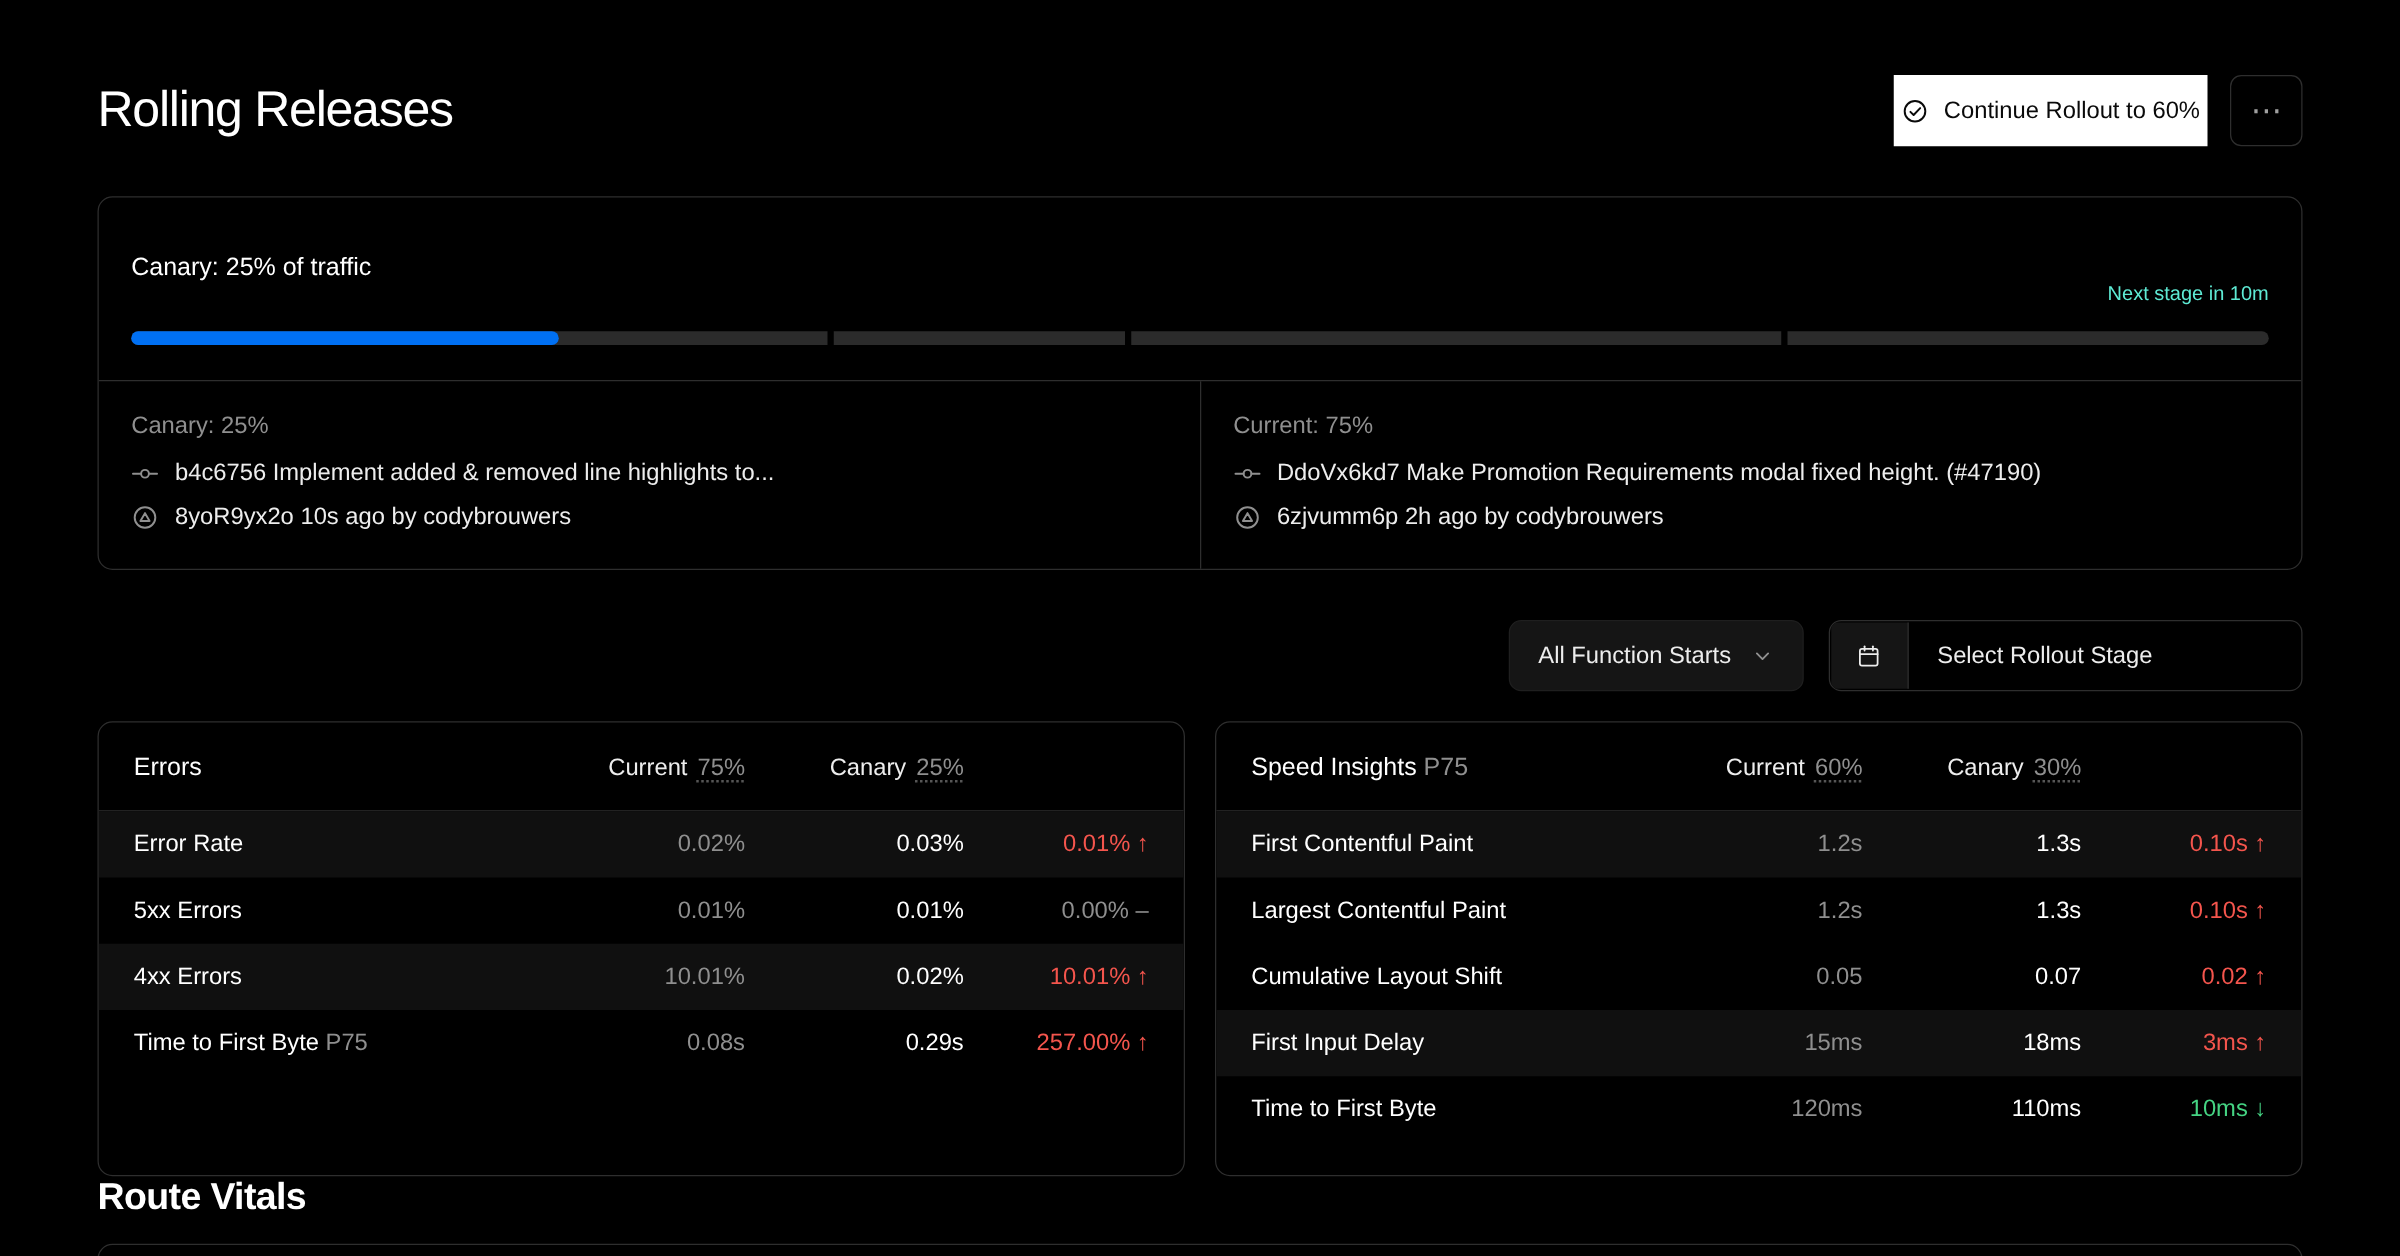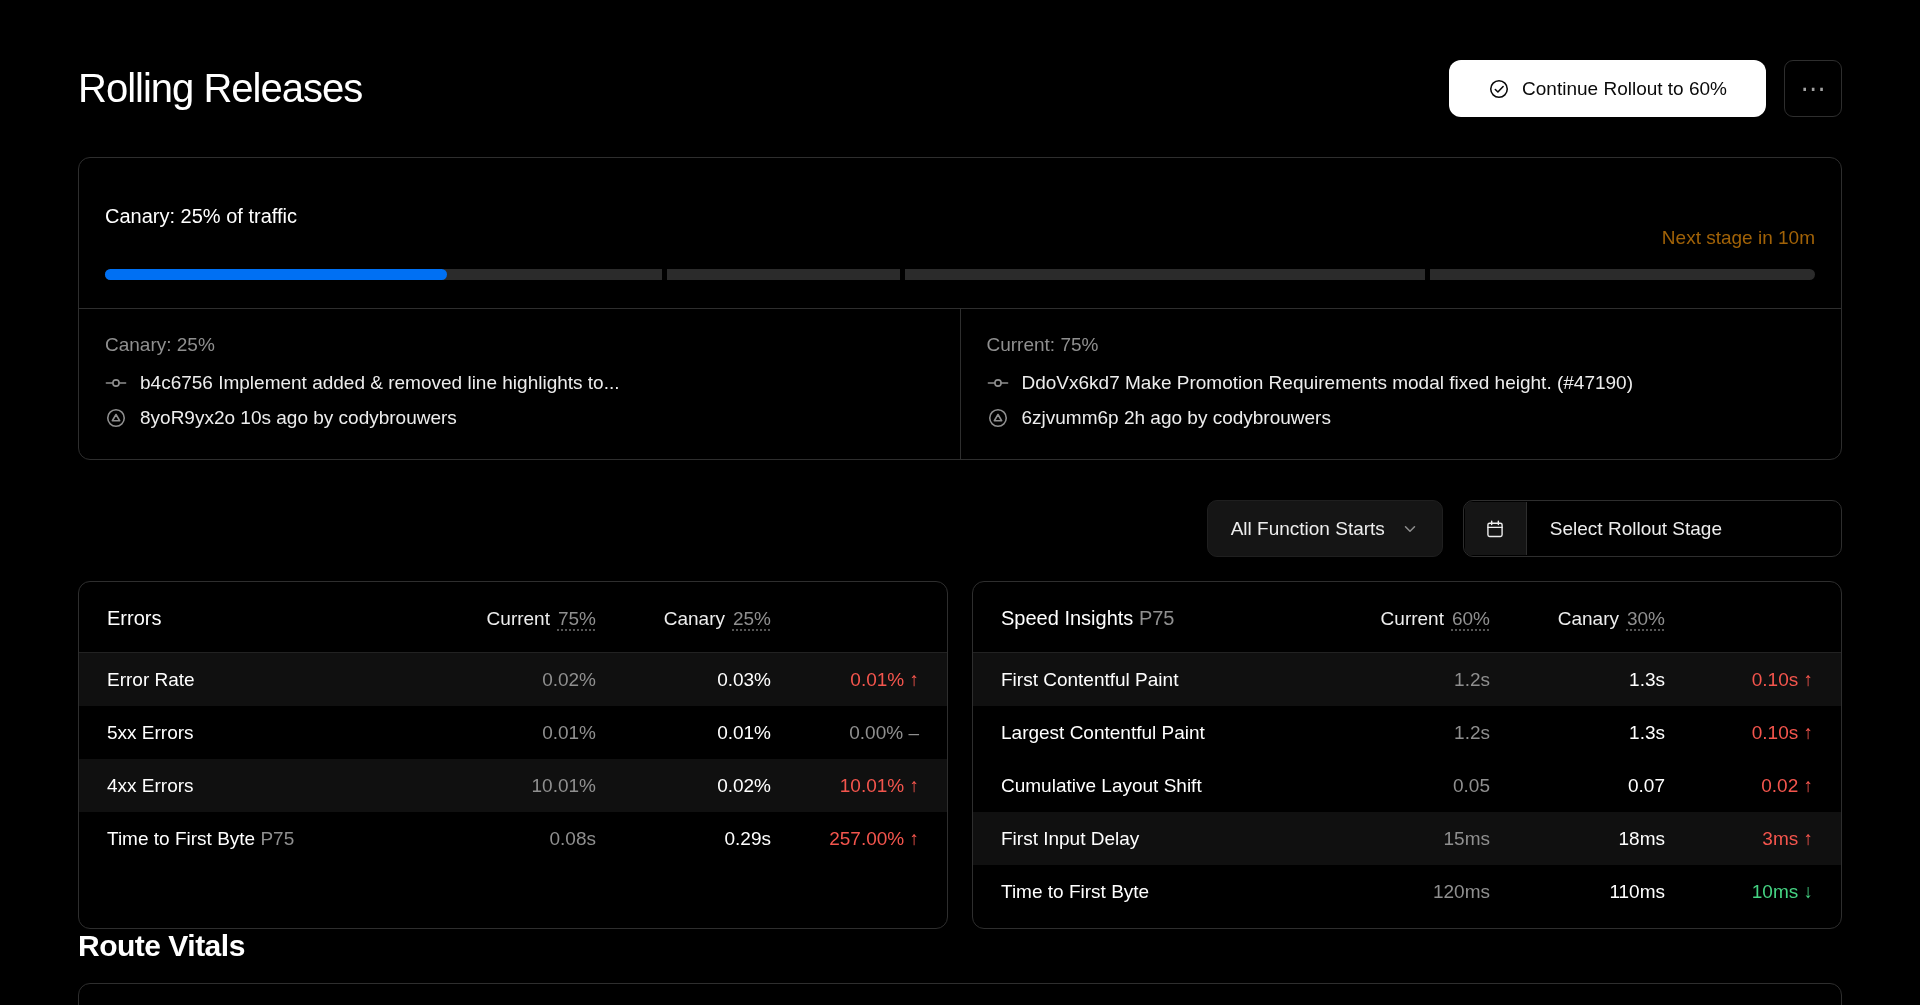--- a/index.html
+++ b/index.html
@@ -7,33 +7,33 @@
   }
   *{box-sizing:border-box;margin:0;padding:0;}
   html,body{width:1920px;height:1005px;overflow:hidden;}
   body{background:#000;color:#ededed;font-family:"Liberation Sans","DejaVu Sans",sans-serif;}
   .page{padding:0 78px;}
 
   
   .topbar{margin-top:60px;display:flex;justify-content:space-between;align-items:center;}
   h1{font-size:40px;font-weight:400;letter-spacing:-1px;color:#fff;}
   .topbar-actions{display:flex;gap:18px;align-items:center;}
-  .btn-primary{display:inline-flex;align-items:center;gap:12px;height:57px;padding:0 39px;
-    background:#fff;color:#0a0a0a;border:none;border-radius:12px;font-size:19px;font-weight:500;
+  .btn-primary{display:inline-flex;align-items:center;gap:12px;height:57px;padding:0 6px;
+    background:#fff;color:#0a0a0a;border:none;border-radius:0;font-size:19px;font-weight:500;
     font-family:inherit;cursor:pointer;}
   .btn-more{width:58px;height:57px;background:#000;border:1px solid #2e2e2e;border-radius:9px;
     color:#a1a1a1;font-size:25px;display:inline-flex;align-items:center;justify-content:center;
     font-family:inherit;cursor:pointer;}
 
   
   .canary-card{margin-top:40px;border:1px solid #2e2e2e;border-radius:12px;}
   .canary-top{padding:26px 26px 28px;}
   .canary-head{display:flex;justify-content:space-between;align-items:center;}
   .canary-title{font-size:20px;color:#fff;font-weight:500;}
-  .next-stage{font-size:19px;color:#a16207;margin-top:43px;}
+  .next-stage{font-size:16px;color:#5eead4;margin-top:43px;}
   .progress{margin-top:20px;height:11px;border-radius:6px;background:#2b2b2b;position:relative;}
   .progress-fill{position:absolute;left:0;top:0;height:100%;background:var(--blue);border-radius:6px;}
   .seg-gap{position:absolute;top:-1px;width:5px;height:13px;background:#000;}
   .canary-cols{display:flex;border-top:1px solid #2e2e2e;}
   .ccol{flex:1;padding:25px 26px 30px;min-width:0;}
   .ccol + .ccol{border-left:1px solid #2e2e2e;}
   .ccol-label{color:#8f8f8f;font-size:19px;margin-bottom:16px;}
   .cline{display:flex;align-items:center;gap:13px;font-size:19px;color:#ededed;margin-top:13px;
     white-space:nowrap;overflow:hidden;}
   .cline svg{flex:none;}
@@ -45,21 +45,21 @@
     background:#151515;border:1px solid #1f1f1f;border-radius:10px;color:#ededed;font-size:19px;
     font-family:inherit;cursor:pointer;}
   .stage-select{display:inline-flex;align-items:stretch;height:57px;border:1px solid #2e2e2e;
     border-radius:10px;background:#000;overflow:hidden;padding:1px;color:#ededed;font-family:inherit;cursor:pointer;}
   .stage-icon-box{width:62px;display:flex;align-items:center;justify-content:center;
     background:#151515;border-right:1px solid #2e2e2e;}
   .stage-text{display:flex;align-items:center;padding:0 118px 0 23px;font-size:19px;}
 
   
   .tables-row{margin-top:24px;display:flex;gap:24px;align-items:stretch;}
-  .tcard{flex:1;border:1px solid #2e2e2e;border-radius:12px;overflow:hidden;padding-bottom:10px;min-width:0;}
+  .tcard{flex:1;border:1px solid #2e2e2e;border-radius:12px;overflow:hidden;padding-bottom:26px;min-width:0;}
   .thead,.trow{display:grid;grid-template-columns:1fr 150px 175px 148px;align-items:center;padding:0 28px;}
   .thead{padding-top:25px;padding-bottom:22px;border-bottom:1px solid #222;}
   .ttitle{font-size:20px;color:#fff;font-weight:500;white-space:nowrap;}
   .suffix{color:#8f8f8f;}
   .hcol{text-align:right;color:#ededed;font-size:19px;white-space:nowrap;}
   .hpct{color:#8f8f8f;margin-left:8px;text-decoration:underline dotted;
     text-decoration-color:#565656;text-underline-offset:5px;}
   .trow{height:53px;font-size:19px;}
   .trow.hl{background:#101010;}
   .tlabel{color:#fff;font-weight:500;white-space:nowrap;overflow:hidden;}

